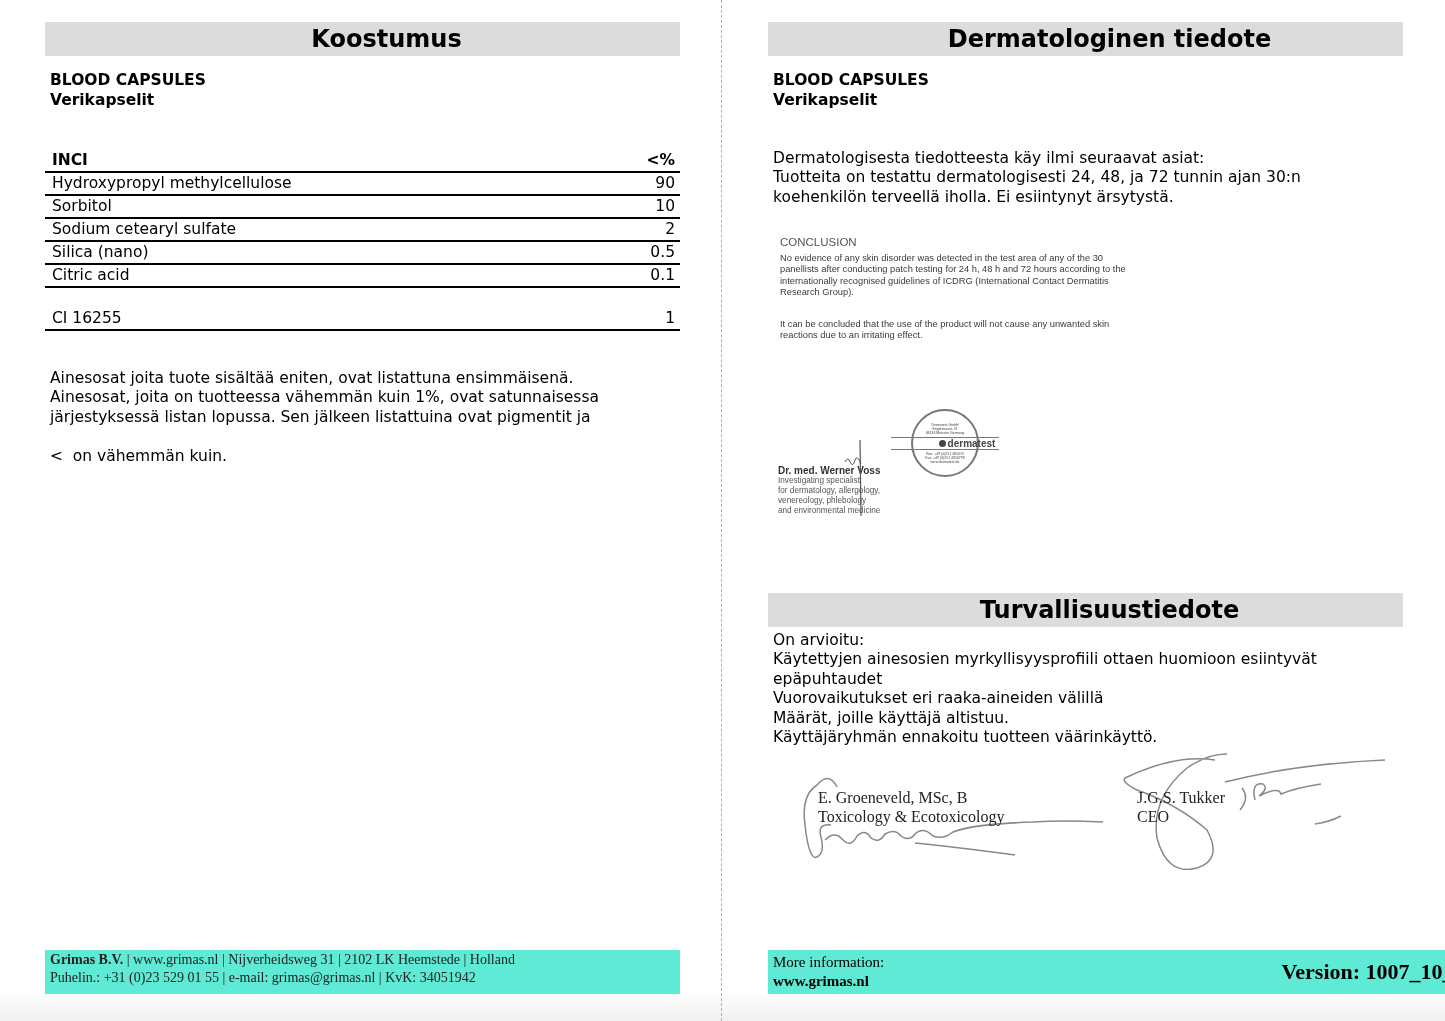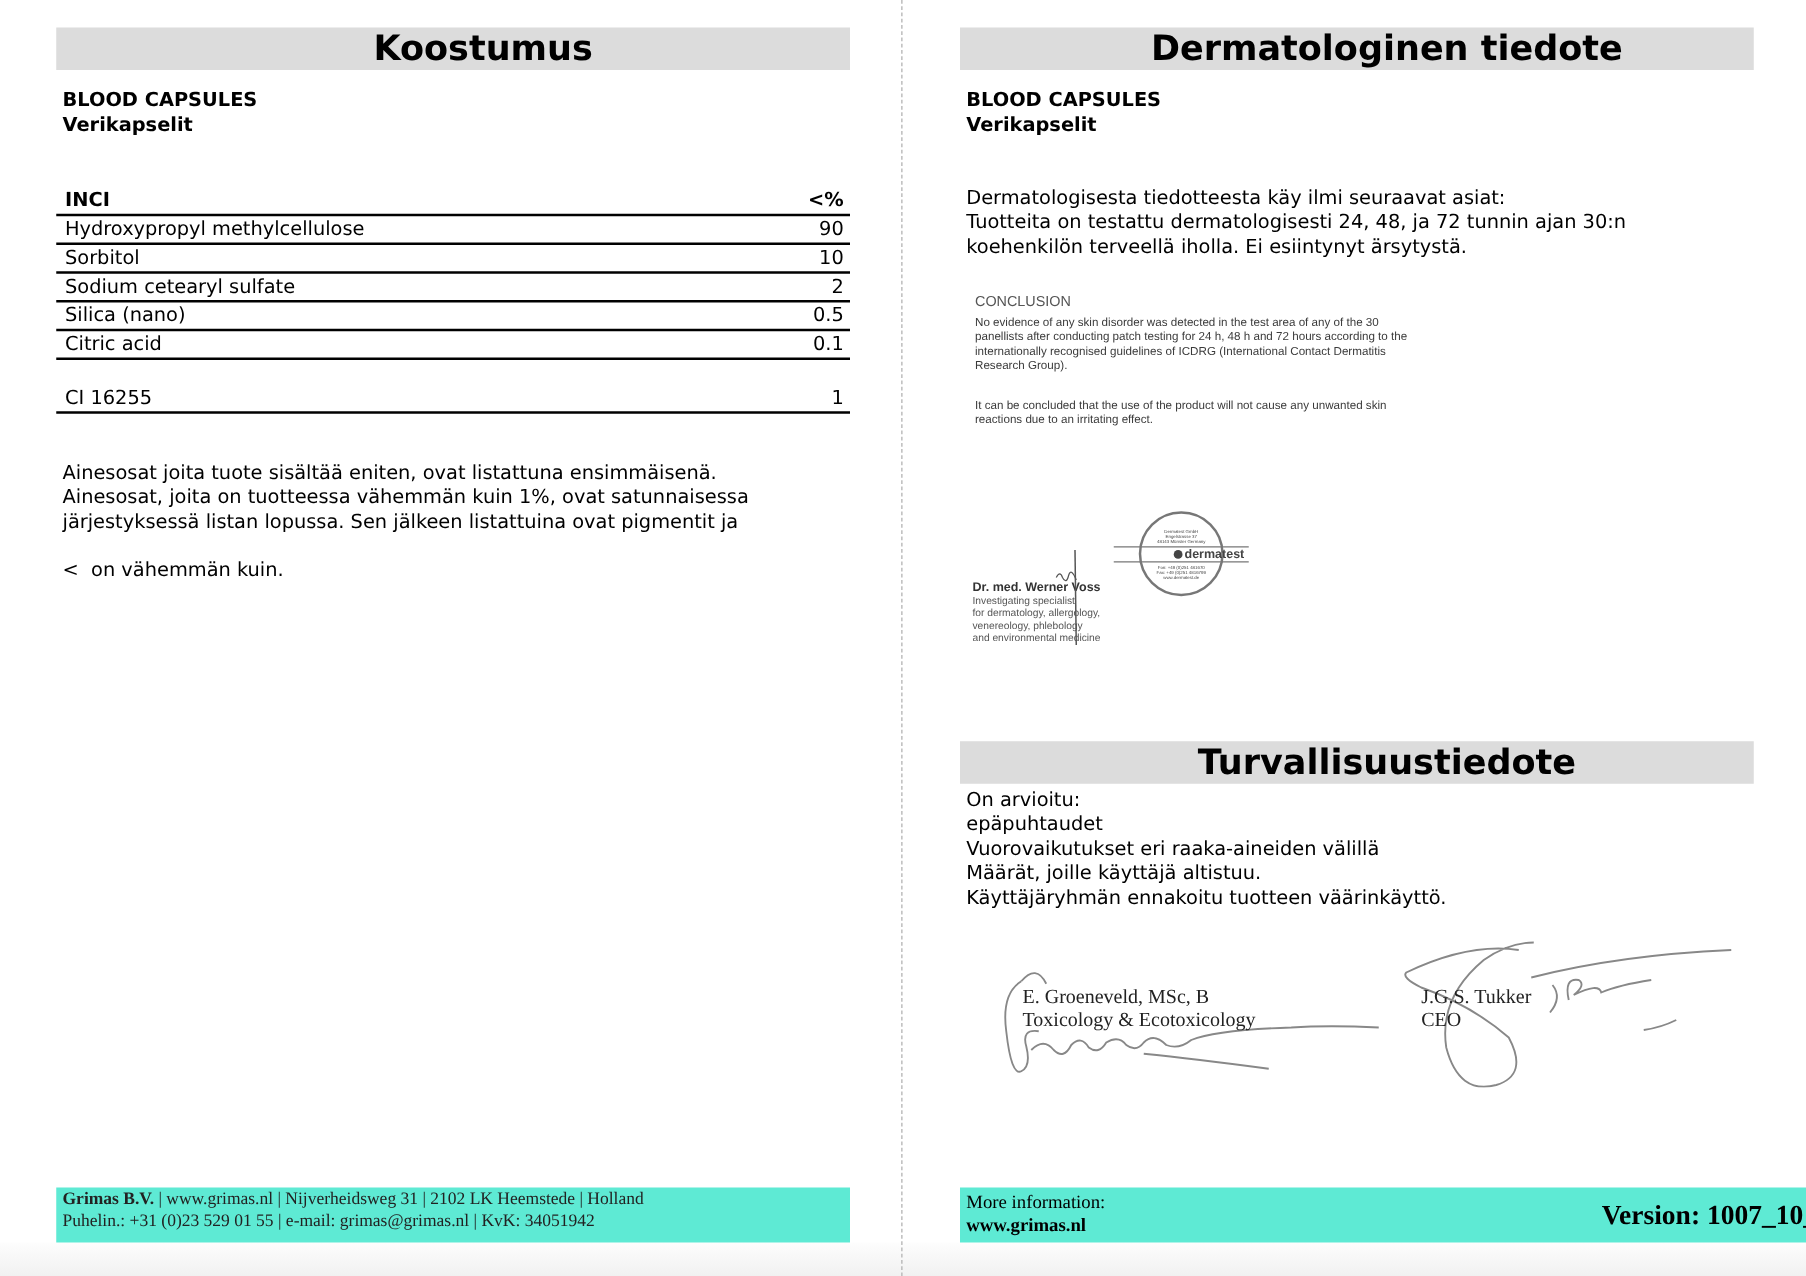--- a/index.html
+++ b/index.html
@@ -15,21 +15,21 @@
     }
     .divider {
       position: absolute; left: 721px; top: 0; height: 1021px; width: 0;
       border-left: 1px dashed #b0b0b0;
     }
     .panel { position: absolute; top: 0; }
     .panel.left { left: 45px; width: 635px; }
     .panel.right { left: 768px; width: 635px; }
     .header-bar {
       background: #dcdcdc; height: 34px; line-height: 34px;
-      text-align: center; font-weight: bold; font-size: 28px; padding-left: 48px;
+      text-align: center; font-weight: bold; font-size: 24px; padding-left: 48px;
     }
     .product {
       font-weight: bold; font-size: 15.5px; line-height: 19.5px;
       padding-left: 5px;
     }
     .table { margin-top: 40px; width: 635px; font-size: 15.5px; }
     .trow {
       display: flex; justify-content: space-between;
       padding: 0 5px 0 7px; height: 21px; line-height: 21px;
       border-bottom: 2px solid #000;
@@ -173,20 +173,21 @@
     </div>
   <div class="tiny">Fon: +49 (0)251 481670</div>
   <div class="tiny">Fax: +49 (0)251 4816799</div>
   <div class="tiny">www.dermatest.de</div>
 </div>
 
 <div class="panel right" style="top:593px;">
   <div class="header-bar">Turvallisuustiedote</div>
   <div class="para" style="margin-top:4px;">
     <div>On arvioitu:</div>
+    <div>Käytettyjen ainesosien myrkyllisyysprofiili ottaen huomioon esiintyvät</div>
     <div>epäpuhtaudet</div>
     <div>Vuorovaikutukset eri raaka-aineiden välillä</div>
     <div>Määrät, joille käyttäjä altistuu.</div>
     <div>Käyttäjäryhmän ennakoitu tuotteen väärinkäyttö.</div>
   </div>
 </div>
 
 <svg style="position:absolute; left:795px; top:765px;" width="310" height="100" viewBox="0 0 310 100">
   <path d="M22 20 q-16 10 -12 40 q4 36 12 32 q8 -4 4 -20 q-4 -14 10 -12" stroke="#888" stroke-width="1.5" fill="none"></path>
   <path d="M22 20 q12 -14 20 2" stroke="#888" stroke-width="1.5" fill="none"></path>

